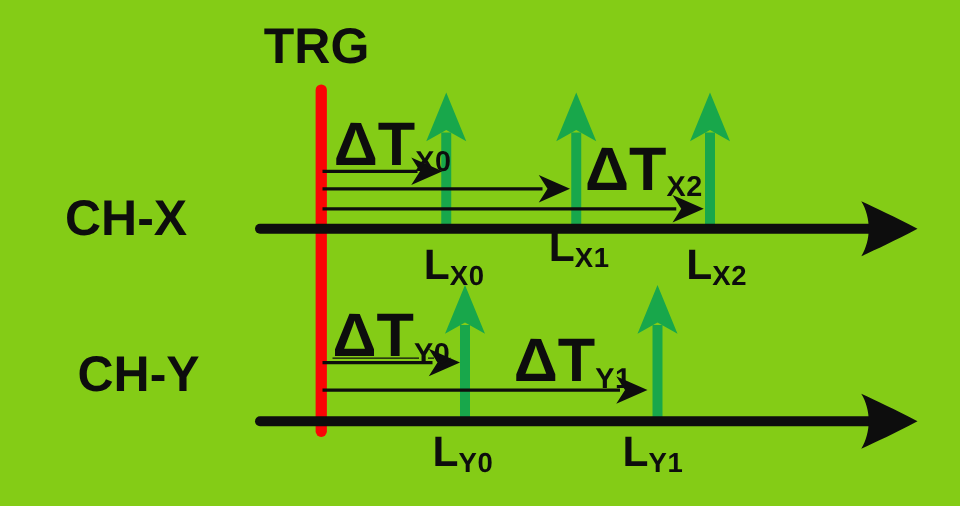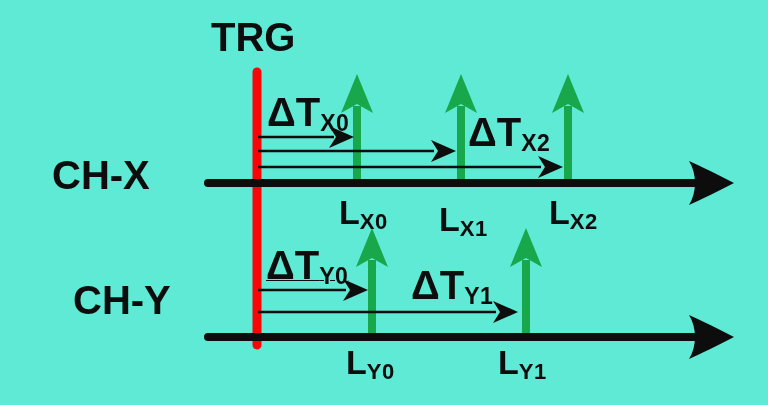--- a/index.html
+++ b/index.html
@@ -1,33 +1,33 @@
 <!DOCTYPE html>
 <html><head>
 <meta charset="utf-8">
 <style>
   html,body{margin:0;padding:0;background:#ffffff;}
   #canvas{
     position:relative;
     width:768px;height:405px;
-    background:#5eead4;
+    background:#84cc16;
     font-family:"Liberation Sans", sans-serif;
     overflow:hidden;
   }
   #diagram-svg{position:absolute;left:0;top:0;}
   .lbl{
     position:absolute;
     font-weight:bold;
     color:#0d0d0d;
     line-height:1;
     white-space:nowrap;
     user-select:none;
   }
   .big{font-size:40px;}
-  .delay .base, .evt .base{font-size:40px;}
+  .delay .base, .evt .base{font-size:49px;}
   .delay .sub, .evt .sub{font-size:23px; vertical-align:-0.22em; letter-spacing:0.5px;}
   .evt .base{font-size:34px;}
   .evt .sub{font-size:22px;}
 </style>
 </head>
 <body>
 
 <div id="canvas">
 
   <svg id="diagram-svg" width="768" height="405" viewBox="0 0 768 405">
@@ -73,40 +73,40 @@
       <line x1="258" y1="290" x2="346" y2="290" stroke-width="2.6"></line>
       <polygon points="368,290 343,279 350,290 343,301" stroke="none"></polygon>
       <line x1="258" y1="312" x2="496" y2="312" stroke-width="2.6"></line>
       <polygon points="518,312 493,301 500,312 493,323" stroke="none"></polygon>
     </g>
   </svg>
 
   <div class="lbl big" style="left:211px;top:17px;">TRG</div>
 
   <div class="lbl big" style="left:52px;top:155px;text-align:right;">CH-X</div>
-  <div class="lbl big" style="left:73px;top:280px;">CH-Y</div>
+  <div class="lbl big" style="left:62px;top:280px;">CH-Y</div>
 
   <div class="lbl delay" style="left:267px;top:92px;">
     <span class="base">ΔT</span><span class="sub">X0</span>
   </div>
   <div class="lbl delay" style="left:468px;top:112px;">
     <span class="base">ΔT</span><span class="sub">X2</span>
   </div>
 
   <div class="lbl delay" style="left:266px;top:245px;text-decoration:underline;">
     <span class="base">ΔT</span><span class="sub">Y0</span>
   </div>
   <div class="lbl delay" style="left:411px;top:265px;">
     <span class="base">ΔT</span><span class="sub">Y1</span>
   </div>
 
   <div class="lbl evt" style="left:339px;top:195px;">
     <span class="base">L</span><span class="sub">X0</span>
   </div>
-  <div class="lbl evt" style="left:439px;top:202px;">
+  <div class="lbl evt" style="left:439px;top:181px;">
     <span class="base">L</span><span class="sub">X1</span>
   </div>
   <div class="lbl evt" style="left:549px;top:195px;text-align:center;">
     <span class="base">L</span><span class="sub">X2</span>
   </div>
 
   <div class="lbl evt" style="left:346px;top:345px;text-align:center;">
     <span class="base">L</span><span class="sub">Y0</span>
   </div>
   <div class="lbl evt" style="left:498px;top:345px;text-align:right;">

